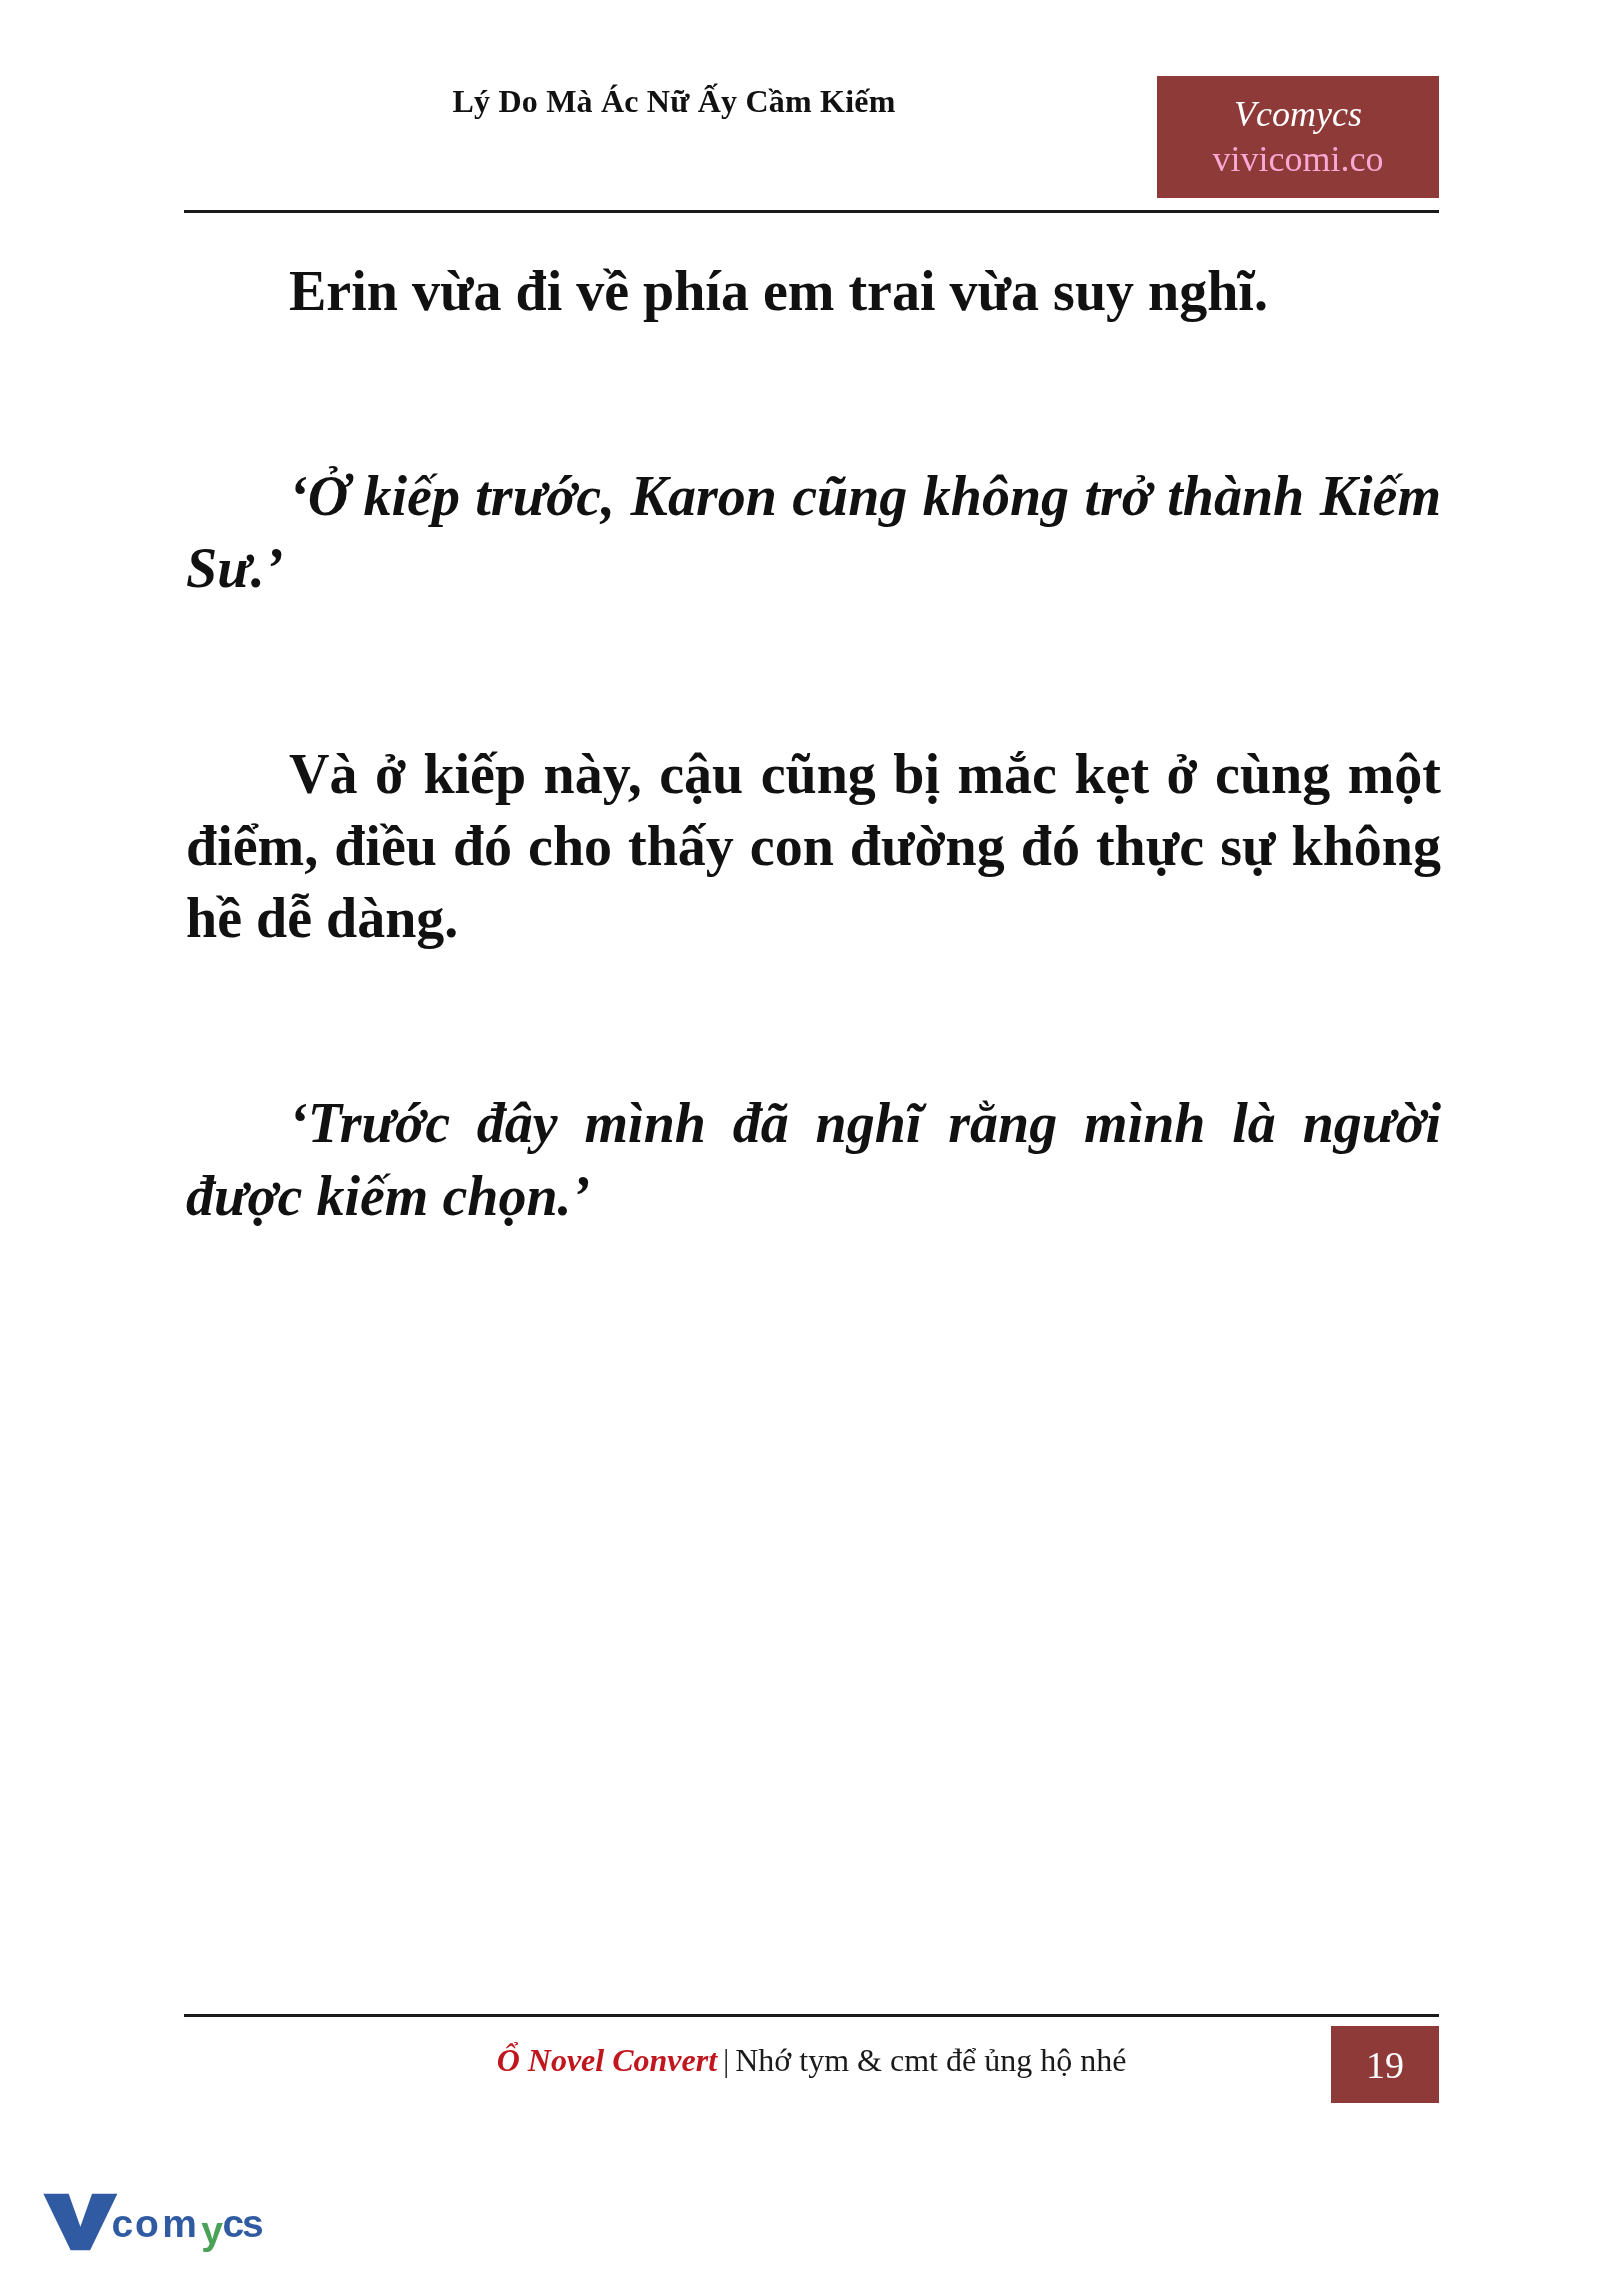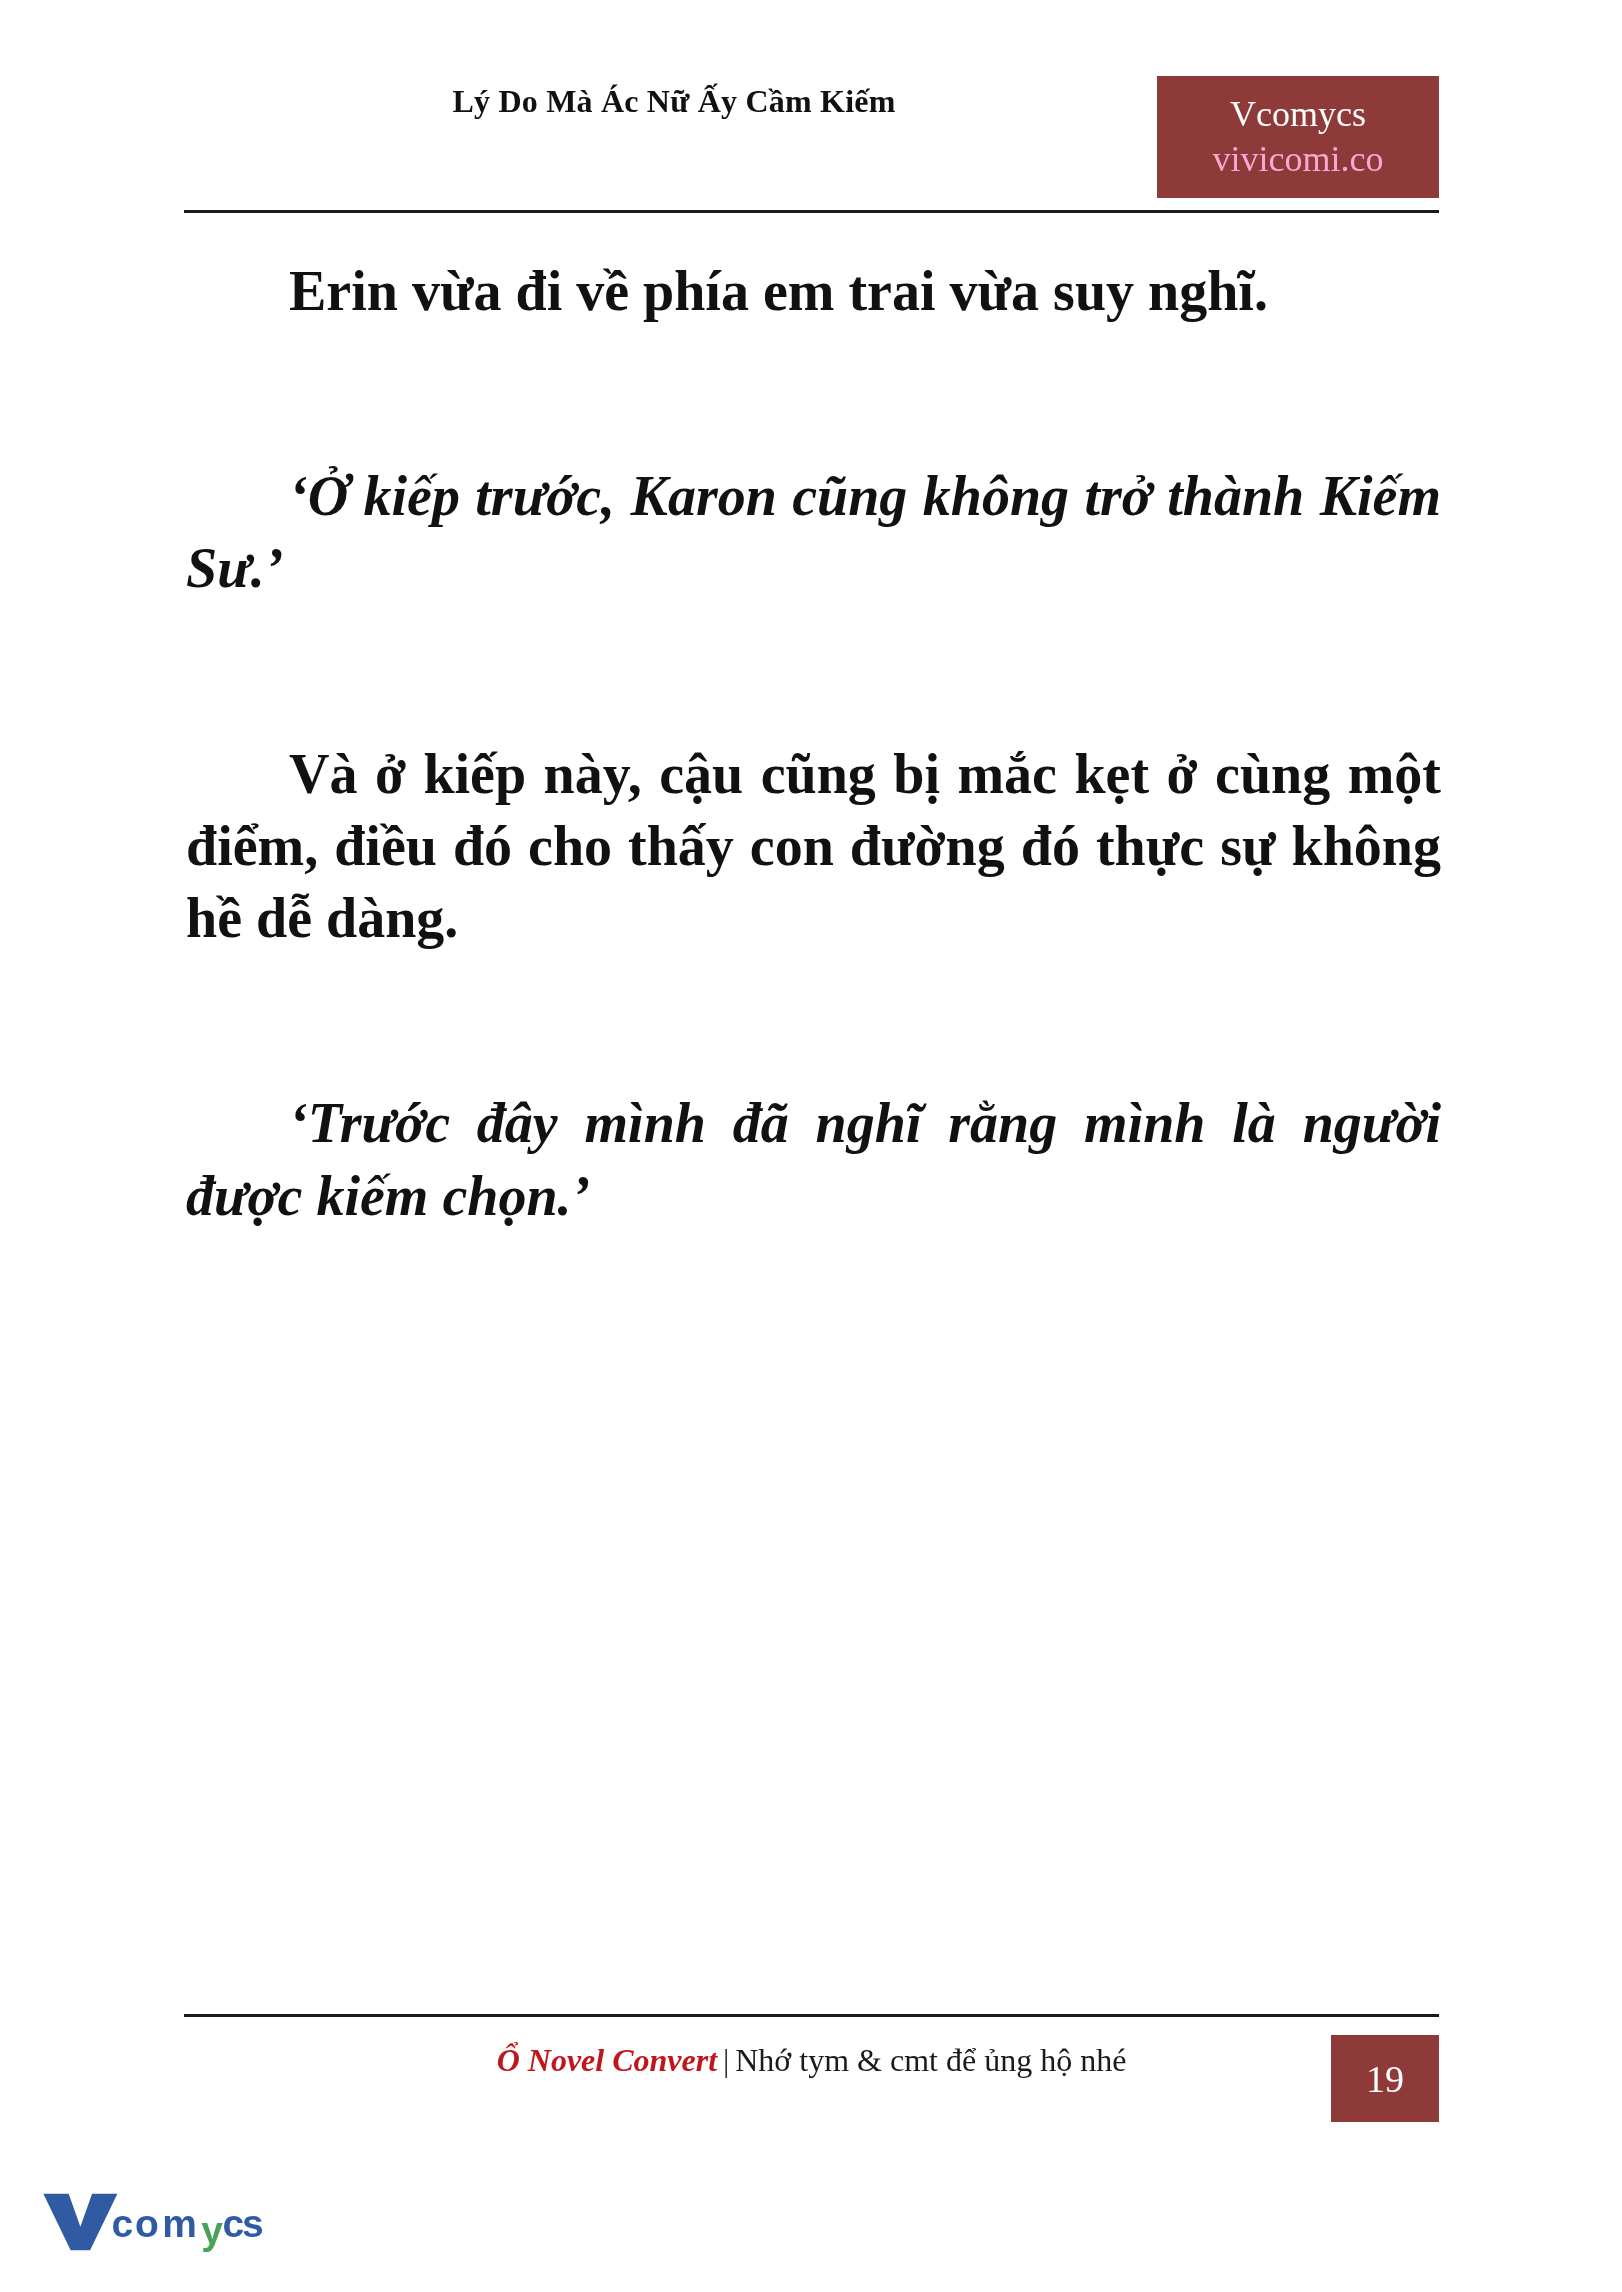--- a/index.html
+++ b/index.html
@@ -64,20 +64,21 @@
     display: flex;
     flex-direction: column;
     align-items: center;
     justify-content: center;
     line-height: 1.25;
   }
   .brand-line1 {
     color: #ffffff;
     font-size: 36px;
     font-weight: 400;
+    font-style: italic;
   }
   .brand-line2 {
     color: #f9a8d4;
     font-size: 36px;
     font-weight: 400;
   }
 
   
   .content {
     position: absolute;
@@ -137,24 +138,24 @@
   }
   .footer-sep {
     color: #333333;
     padding: 0 5.9px;
   }
   .footer-note {
     color: #1a1a1a;
   }
   .page-box {
     position: absolute;
-    top: 21px;
+    top: 12px;
     right: 0;
     width: 108px;
-    height: 87px;
+    height: 77px;
     background: #8e3a38;
     display: flex;
     align-items: center;
     justify-content: center;
   }
   .page-num {
     color: #ffffff;
     font-size: 38px;
   }
 

